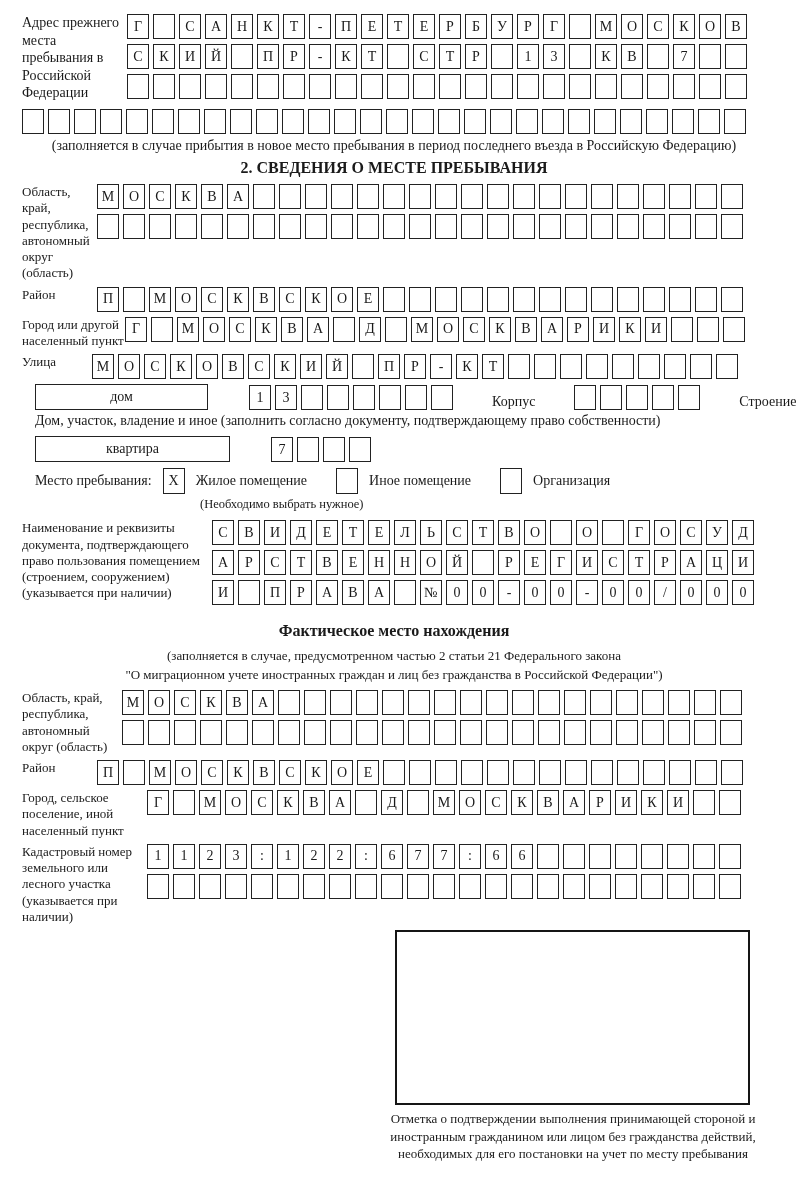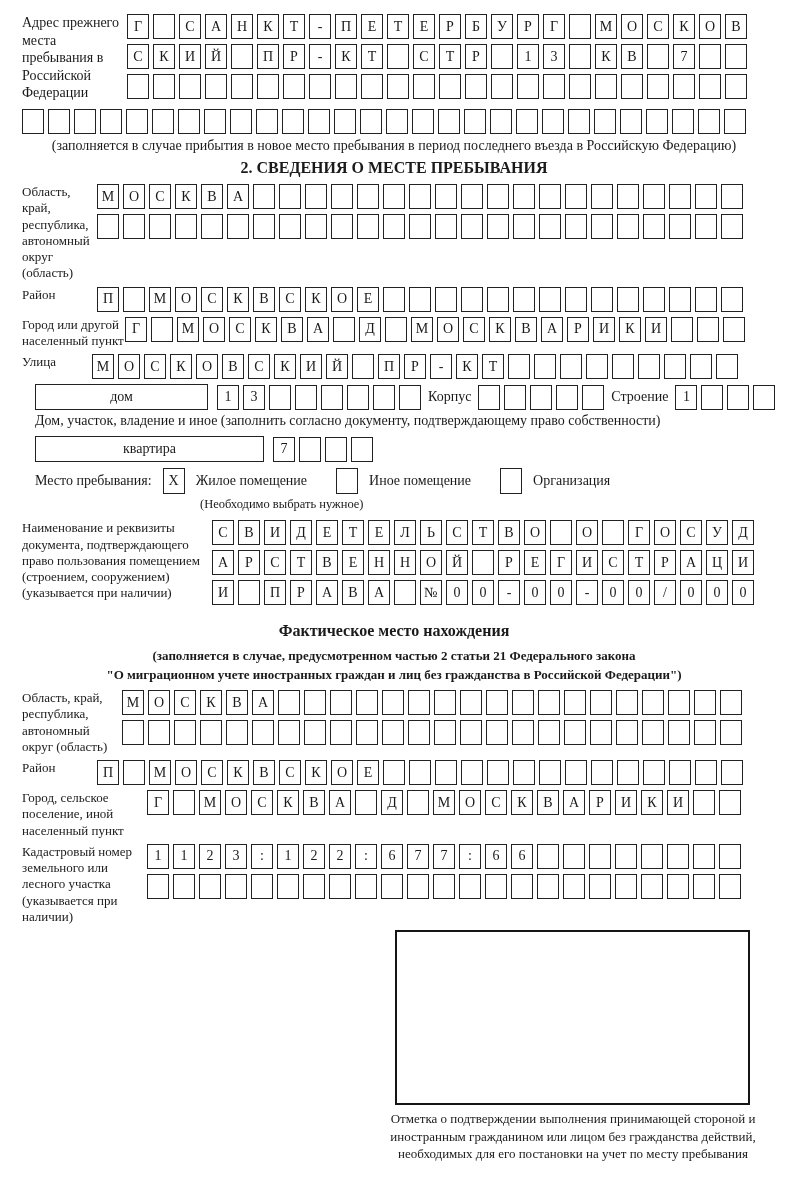--- a/index.html
+++ b/index.html
@@ -25,31 +25,31 @@
   }
   .fullrow{margin-bottom:3px;}
   .caption{font-size:14px;line-height:1.3;}
   .ccenter{text-align:center;padding-right:34px;margin:2px 0 4px 0;}
   .cleft{margin:2px 0 6px 13px;}
   .title{font-size:16px;font-weight:bold;text-align:center;padding-right:34px;margin:4px 0 7px 0;}
   .wbox{
     flex:none;box-sizing:border-box;height:26px;border:1.6px solid #222;
     display:flex;align-items:center;justify-content:center;font-size:14px;margin-right:9px;
   }
-  .wb173{width:173px;} .wb195{width:229px;}
-  .houserow{display:flex;align-items:center;margin:0 0 2px 13px;}
+  .wb173{width:173px;} .wb195{width:195px;}
+  .houserow{display:flex;align-items:flex-end;margin:0 0 2px 13px;gap:32px;}
   .inlabel{font-size:14px;margin:0 7px 0 3px;white-space:nowrap;}
   .stayrow{display:flex;align-items:center;margin:6px 0 3px 13px;font-size:14px;}
   .stayrow .opt{margin-right:18px;white-space:nowrap;}
   .chk{
     flex:none;box-sizing:border-box;width:22px;height:26px;border:1.6px solid #222;
     display:flex;align-items:center;justify-content:center;font-size:14px;margin:0 11px;
   }
   .staynote{font-size:12.5px;margin:0 0 8px 178px;} .mb6{margin-bottom:6px;}
-  .factnote{font-size:13px;text-align:center;padding-right:34px;line-height:1.45;margin-bottom:5px;font-weight:bold;}
+  .factnote{font-size:13px;text-align:center;padding-right:34px;line-height:1.45;margin-bottom:5px;}
   .stamp{
     box-sizing:border-box;width:355px;height:175px;border:2px solid #151515;
     margin:4px 0 5px 373px;
   }
   .confnote{width:402px;margin-left:350px;text-align:center;font-size:13px;line-height:1.35;}
 </style>
 </head>
 <body>
 
 <div class="sheet">

